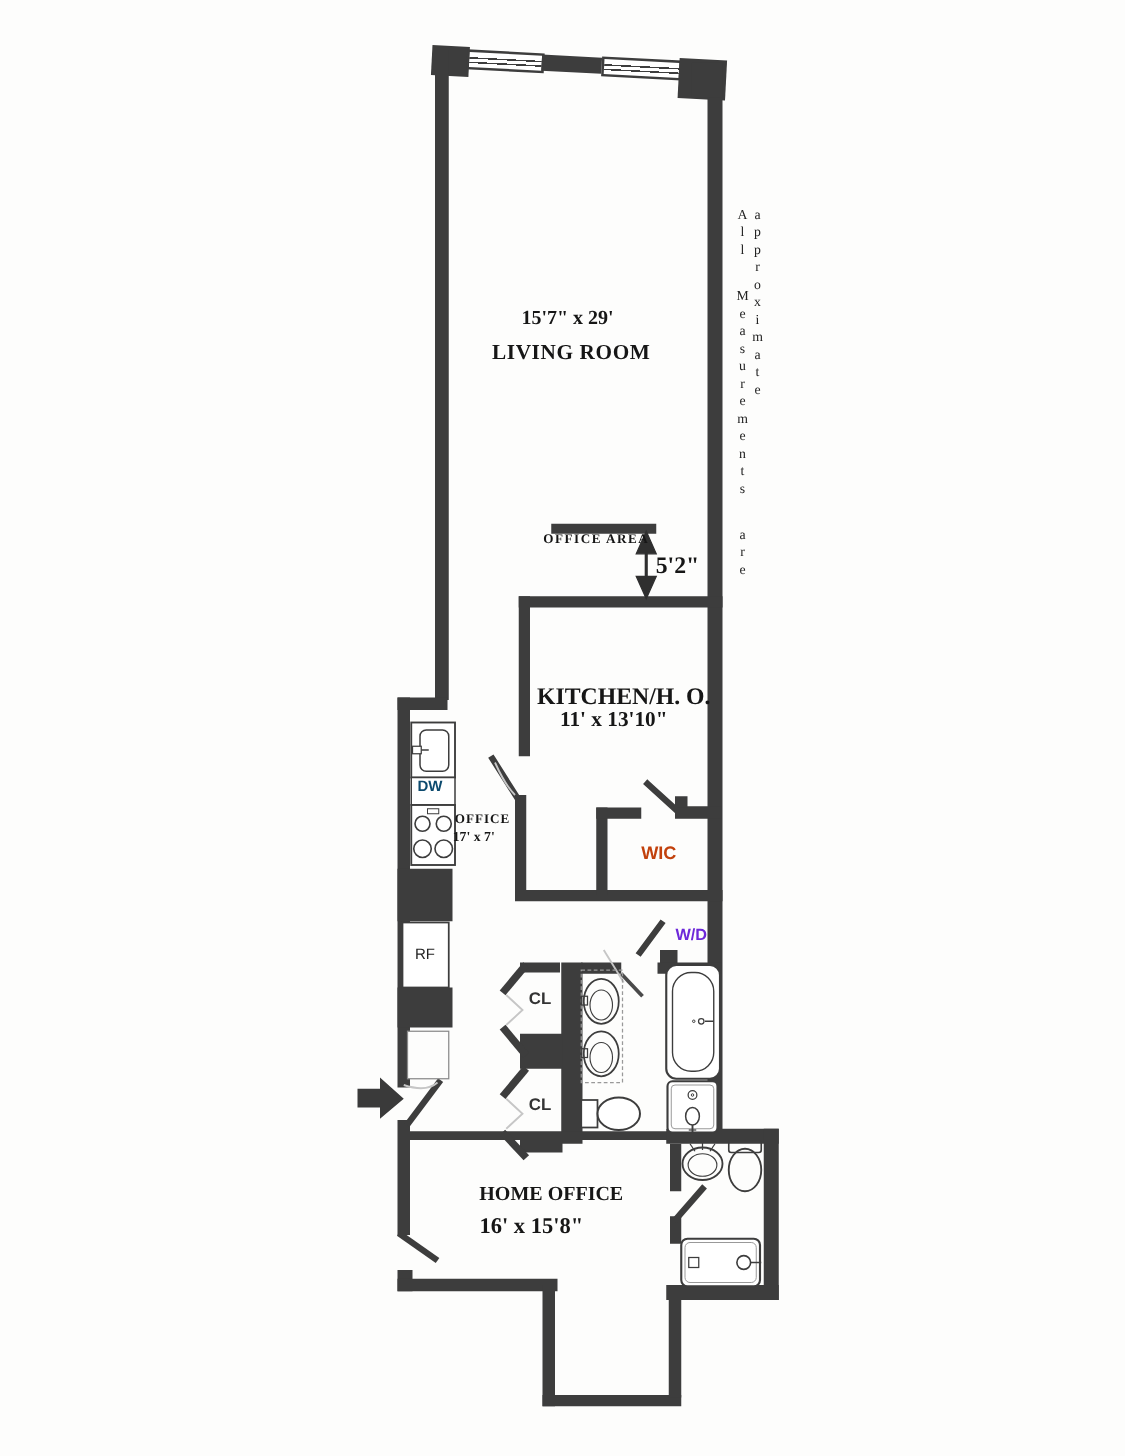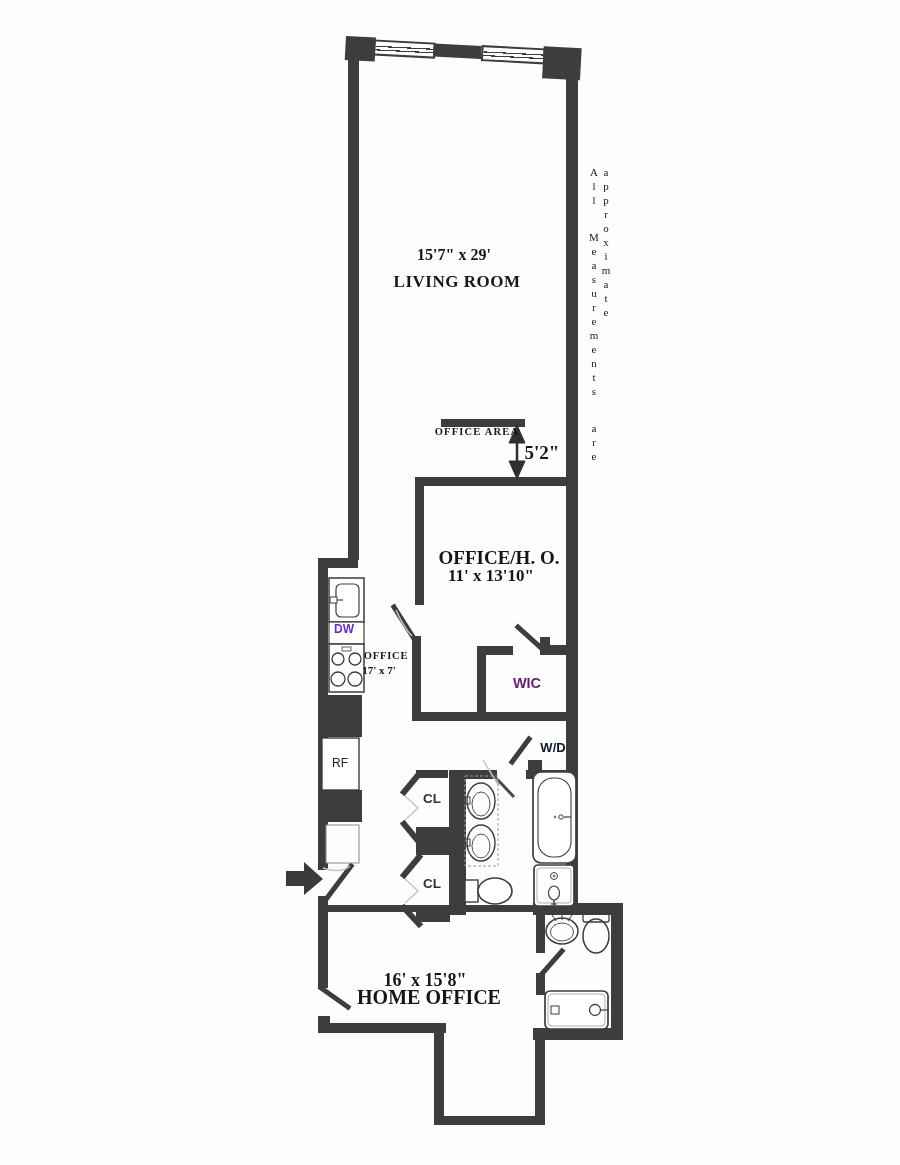--- a/index.html
+++ b/index.html
@@ -178,30 +178,30 @@
       <line x1="600" y1="1010" x2="609" y2="1010" stroke-width="1.2"></line>
     </g>
   </svg>
 
   <div class="lbl" style="left:457px;top:228px;font-size:17px;letter-spacing:0.5px;margin-top:45px;">LIVING ROOM</div>
   <div class="lbl" style="left:454px;top:247px;font-size:16px;">15'7" x 29'</div>
 
   <div class="lbl" style="left:477px;top:427px;font-size:10.5px;letter-spacing:1.2px;">OFFICE AREA</div>
   <div class="lbl" style="left:542px;top:443px;font-size:19px;font-weight:600;">5'2"</div>
 
-  <div class="lbl" style="left:499px;top:548px;font-size:19px;">OFFICE/H. O.</div>
+  <div class="lbl" style="left:499px;top:548px;font-size:19px;">KITCHEN/H. O.</div>
   <div class="lbl" style="left:491px;top:567px;font-size:17px;">11' x 13'10"</div>
 
   <div class="lbl" style="left:386px;top:651px;font-size:10.5px;letter-spacing:0.8px;">OFFICE</div>
   <div class="lbl" style="left:379px;top:665px;font-size:11px;text-align:center;">17' x 7'</div>
 
-  <div class="lbl sans" style="left:527px;top:676px;font-size:14.5px;color:#701a75;">WIC</div>
-  <div class="lbl sans" style="left:553px;top:741px;font-size:13px;color:#0f172a;">W/D</div>
+  <div class="lbl sans" style="left:527px;top:676px;font-size:14.5px;color:#c2410c;">WIC</div>
+  <div class="lbl sans" style="left:553px;top:741px;font-size:13px;color:#6d28d9;">W/D</div>
   <div class="lbl sans" style="left:432px;top:792px;font-size:13.5px;font-weight:600;color:#333;">CL</div>
   <div class="lbl sans" style="left:432px;top:877px;font-size:13.5px;font-weight:600;color:#333;">CL</div>
-  <div class="lbl sans" style="left:344px;top:623px;font-size:12px;color:#6d28d9;">DW</div>
+  <div class="lbl sans" style="left:344px;top:623px;font-size:12px;color:#0c4a6e;">DW</div>
   <div class="lbl sans" style="left:340px;top:757px;font-size:12px;font-weight:500;color:#222;">RF</div>
 
-  <div class="lbl" style="left:429px;top:948px;font-size:20px;margin-top:39px;">HOME OFFICE</div>
+  <div class="lbl" style="left:441px;top:948px;font-size:16px;">HOME OFFICE</div>
   <div class="lbl" style="left:425px;top:971px;font-size:18px;">16' x 15'8"</div>
 
   <div id="vnote">All Measurements are approximate</div>
 </div>
 
 </body></html>

